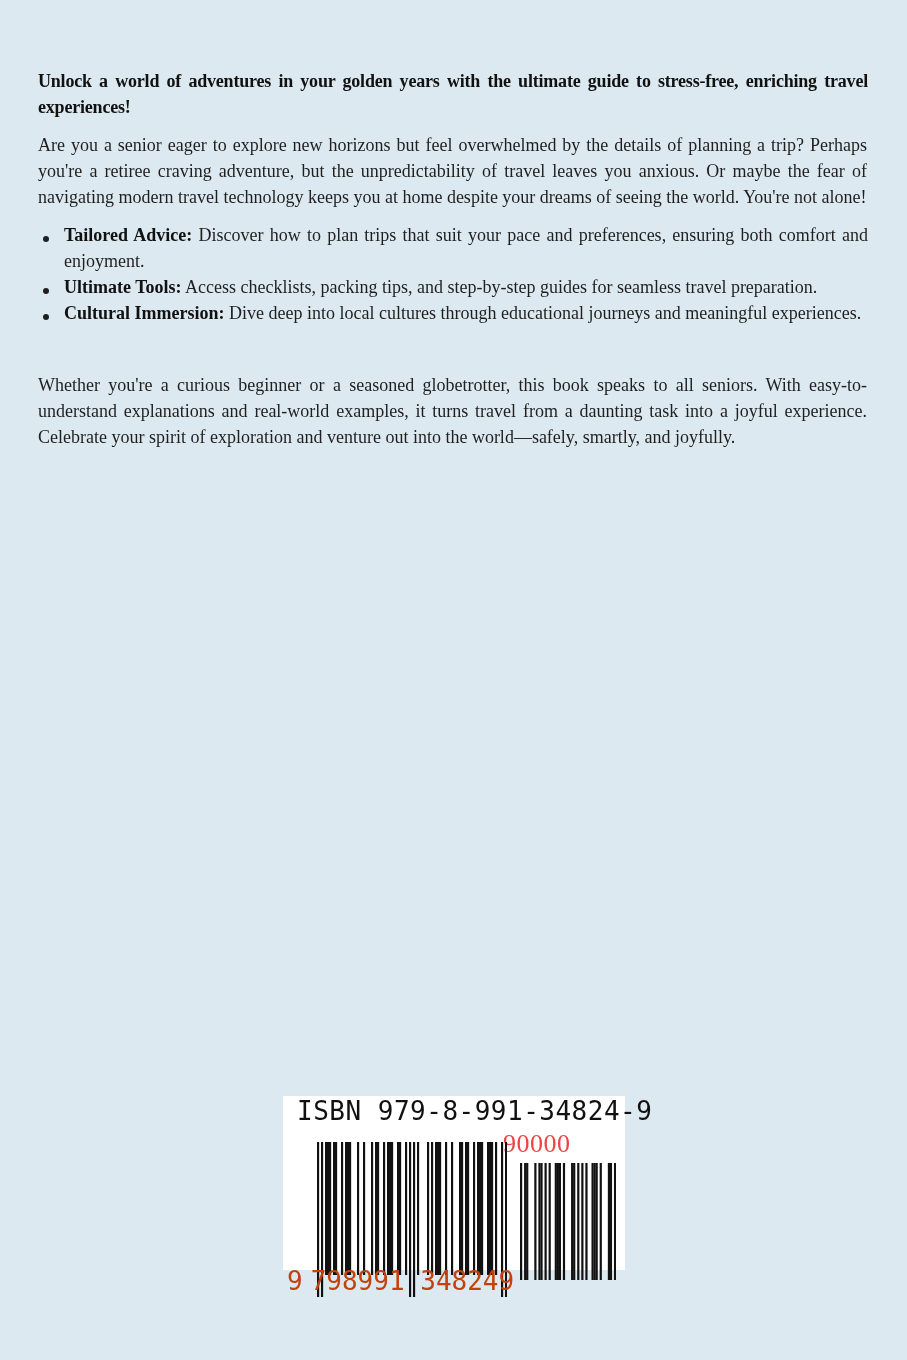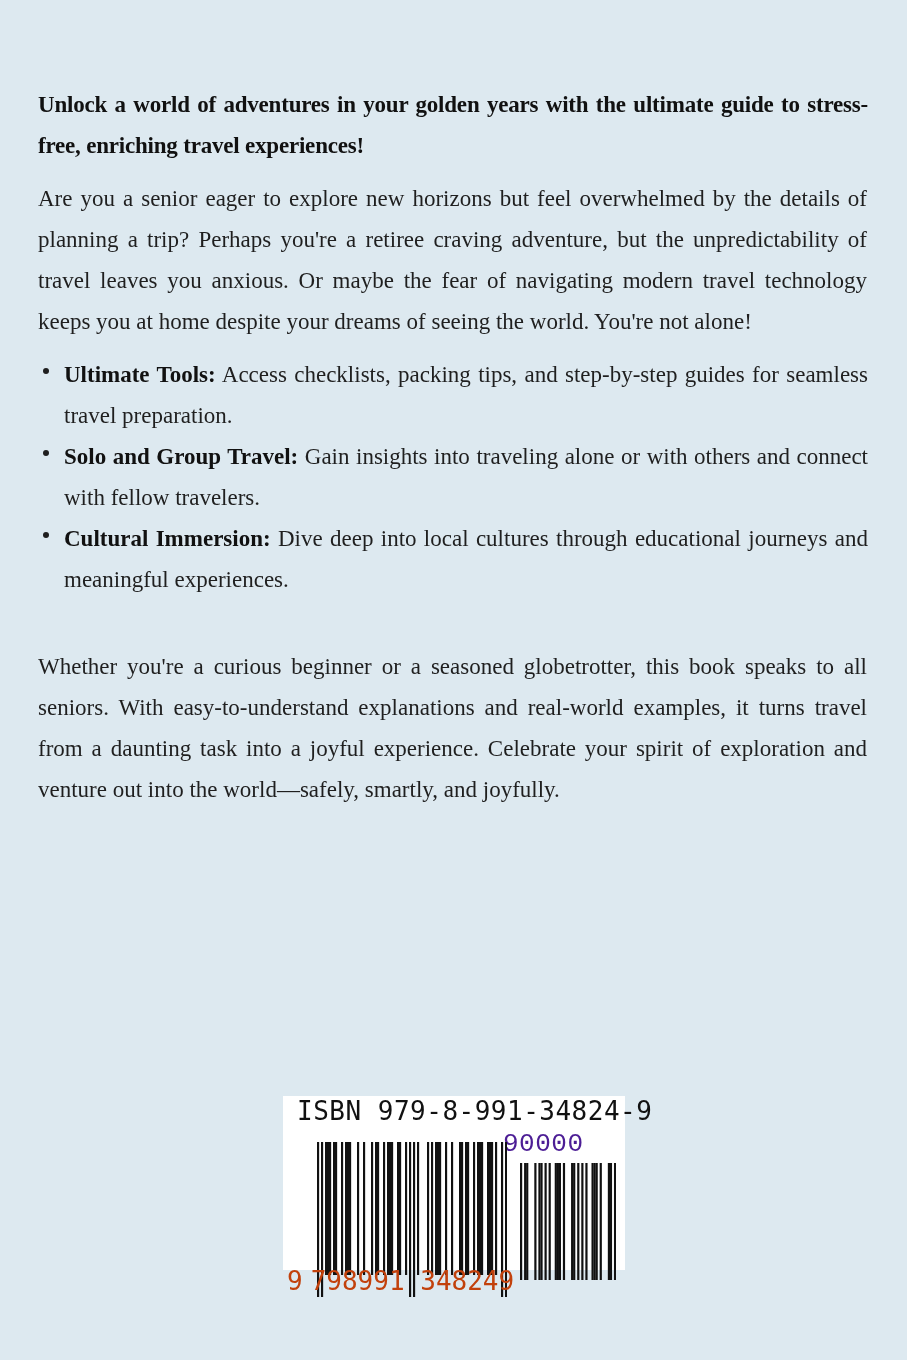--- a/index.html
+++ b/index.html
@@ -4,22 +4,22 @@
   <style>
     html, body { margin: 0; padding: 0; }
     body {
       width: 907px; height: 1360px; overflow: hidden;
       background: #dde9f0;
       font-family: "Liberation Serif", "DejaVu Serif", serif;
       color: #1f1f1f;
       position: relative;
     }
     .content {
-      position: absolute; left: 38px; top: 84px; width: 830px;
-      font-size: 23px; line-height: 41px; text-align: justify;
+      position: absolute; left: 38px; top: 68px; width: 830px;
+      font-size: 18px; line-height: 26px; text-align: justify;
     }
     .headline {
       font-weight: bold; color: #111; margin: 0 0 12px 0;
       letter-spacing: -0.2px;
     }
     .para { margin: 0 1px 12px 0; }
     .bullets { list-style: none; margin: 0; padding: 0; }
     .bullet {
       position: relative; padding-left: 26px; margin: 0;
     }
@@ -34,44 +34,44 @@
       position: absolute; left: 283px; top: 1096px;
       width: 342px; height: 174px; background: #ffffff;
     }
     .isbn-text {
       position: absolute; left: 14px; top: 0px;
       font-family: "DejaVu Sans Mono", "Liberation Mono", monospace;
       font-size: 26px; letter-spacing: 0.5px; color: #111; white-space: nowrap;
     }
     .price-text {
       position: absolute; left: 220px; top: 33px;
-      font-family: Liberation Mono, monospace;
-      font-size: 26px; color: #4c1d95; letter-spacing: 0.5px;
+      font-family: Liberation Serif, serif;
+      font-size: 26px; color: #ef4444; letter-spacing: 0.5px;
     }
     .ean-digits {
       position: absolute; left: 4px; top: 170px;
       font-family: "DejaVu Sans Mono", "Liberation Mono", monospace;
       font-size: 26px; color: #c2410c; white-space: nowrap;
     }
     .bars-main { position: absolute; left: 34px; top: 46px; width: 190px; height: 155px; }
     .bars-addon { position: absolute; left: 237px; top: 67px; width: 96px; height: 117px; }
   </style>
 </head>
 <body style="background: rgb(221, 233, 240);">
 
 <div class="content">
   <p class="headline">Unlock a world of adventures in your golden years with the ultimate guide to stress-free, enriching travel experiences!</p>
   <p class="para">Are you a senior eager to explore new horizons but feel overwhelmed by the details of planning a trip? Perhaps you're a retiree craving adventure, but the unpredictability of travel leaves you anxious. Or maybe the fear of navigating modern travel technology keeps you at home despite your dreams of seeing the world. You're not alone!</p>
 
   <ul class="bullets">
     <li class="bullet">
-      <span class="bullet-dot"></span><span class="bullet-term">Ultimate Tools:</span><span> Access checklists, packing tips, and step-by-step guides for seamless travel preparation.</span>
+      <span class="bullet-dot"></span><span class="bullet-term">Tailored Advice:</span><span> Discover how to plan trips that suit your pace and preferences, ensuring both comfort and enjoyment.</span>
     </li>
     <li class="bullet">
-      <span class="bullet-dot"></span><span class="bullet-term">Solo and Group Travel:</span><span> Gain insights into traveling alone or with others and connect with fellow travelers.</span>
+      <span class="bullet-dot"></span><span class="bullet-term">Ultimate Tools:</span><span> Access checklists, packing tips, and step-by-step guides for seamless travel preparation.</span>
     </li>
     <li class="bullet">
       <span class="bullet-dot"></span><span class="bullet-term">Cultural Immersion:</span><span> Dive deep into local cultures through educational journeys and meaningful experiences.</span>
     </li>
   </ul>
 
   <p class="para closing">Whether you're a curious beginner or a seasoned globetrotter, this book speaks to all seniors. With easy-to-understand explanations and real-world examples, it turns travel from a daunting task into a joyful experience. Celebrate your spirit of exploration and venture out into the world—safely, smartly, and joyfully.</p>
 </div>
 
 <div class="barcode-box">

